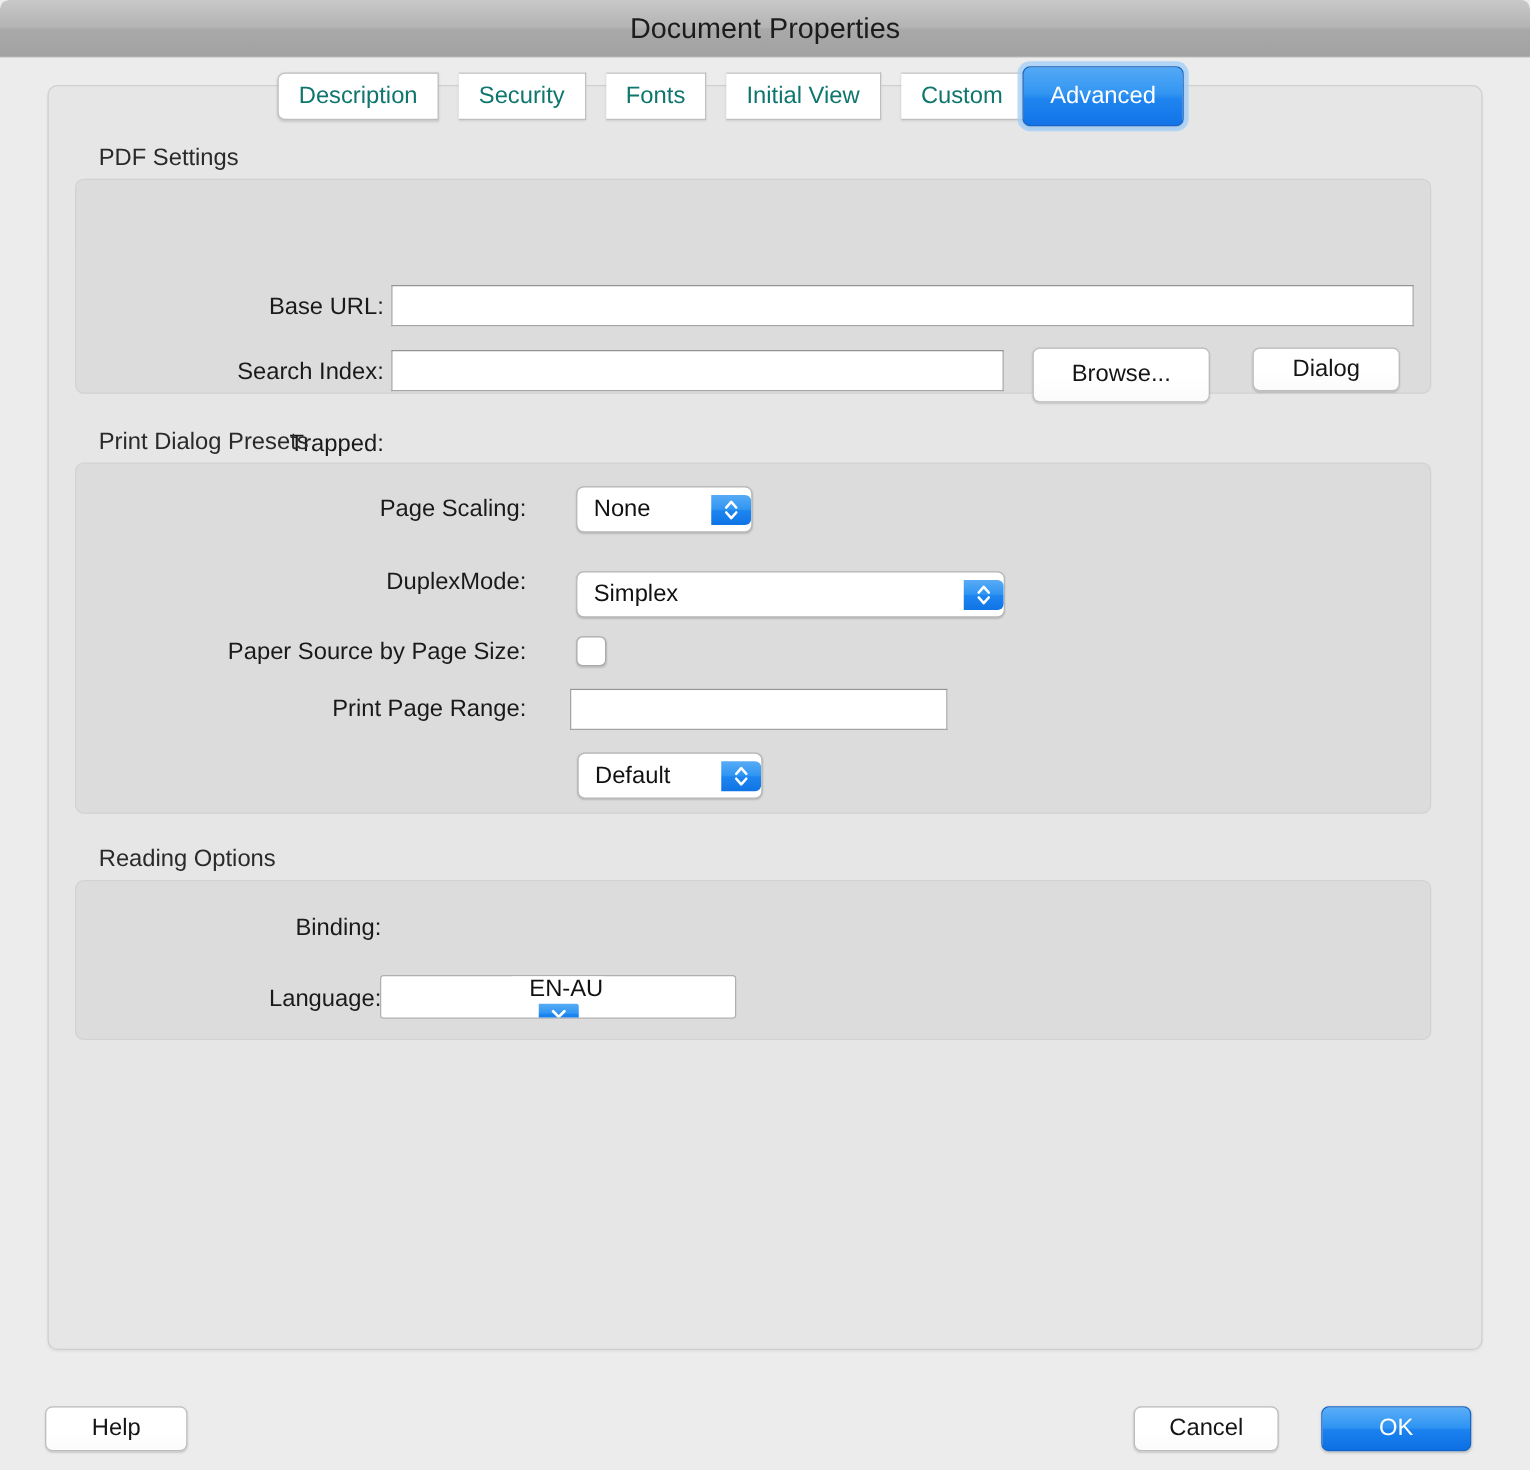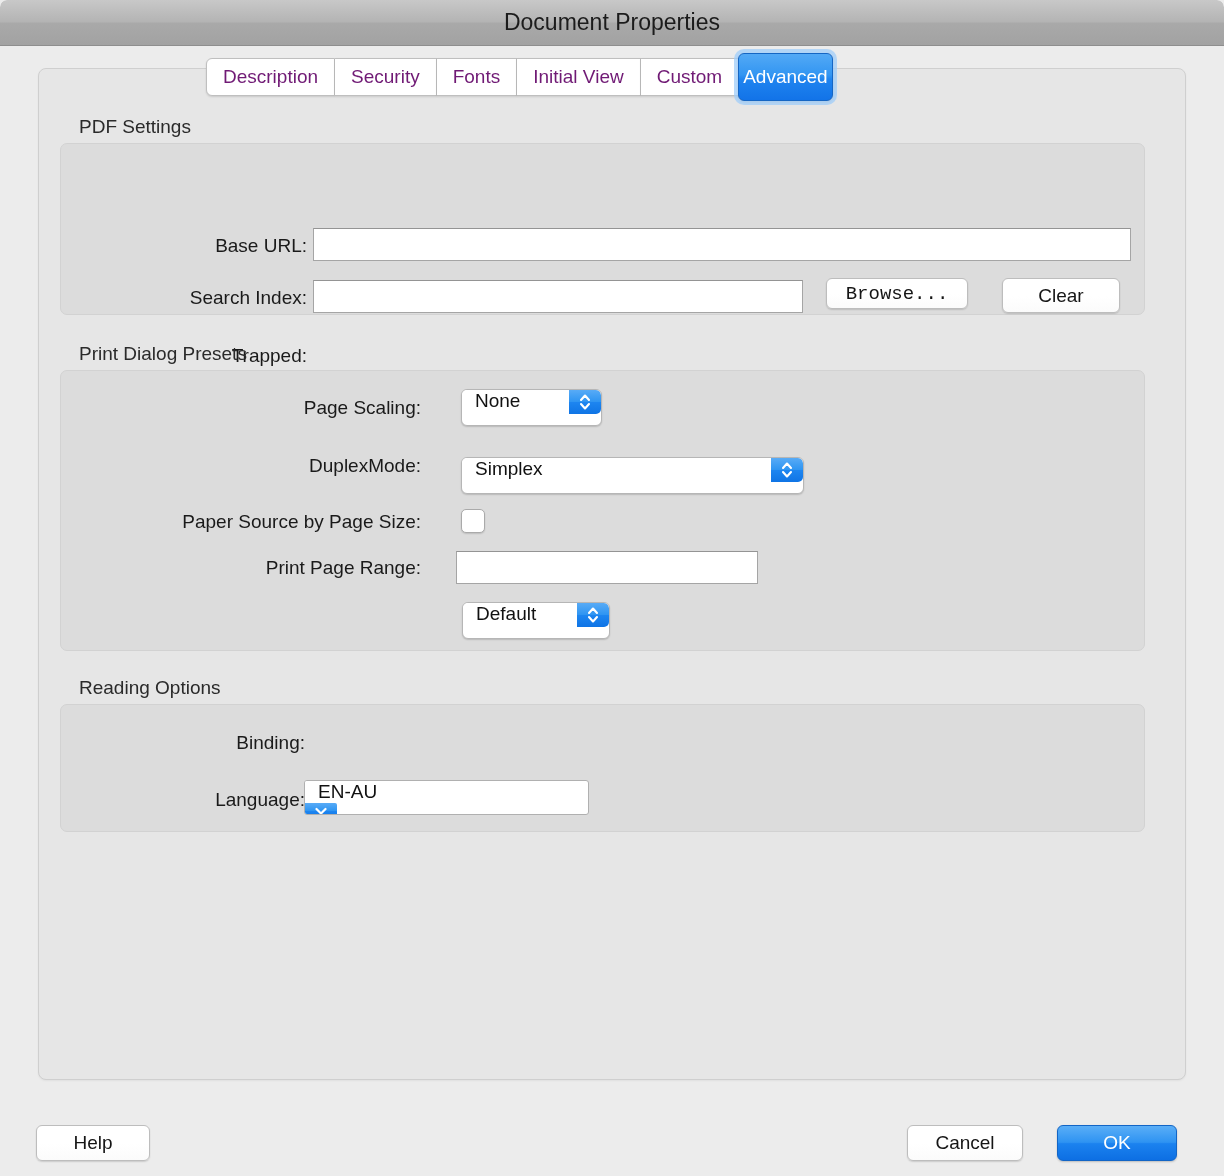--- a/index.html
+++ b/index.html
@@ -52,42 +52,43 @@
     display: flex;
     align-items: stretch;
     z-index: 20;
   }
   .tab {
     position: relative;
     background: #ffffff;
     border: 1px solid #bfbfbf;
     border-left-width: 0;
     font-size: 19px;
-    color: #701a75;
+    color: #0f766e;
     display: flex;
     align-items: center;
     justify-content: center;
     padding: 0 16px;
     height: 38px;
     box-shadow: 0 1px 2px rgba(0,0,0,0.13);
+    margin-left: 16px;
   }
   .tab:first-child {
     border-left-width: 1px;
     border-radius: 6px 0 0 6px;
   }
   .tab:last-child { border-radius: 0 6px 6px 0; }
 
   .tab.active {
     background: linear-gradient(to bottom, #53a9f5 0%, #3396f2 45%, #1f84ef 55%, #1273e8 100%);
     color: #ffffff;
     border: 1px solid #1566c4;
     border-radius: 6px;
     margin: -5px -5px -5px -1px;
     height: 48px;
-    padding: 0 4px;
+    padding: 0 21px;
     box-shadow: 0 0 0 4px rgba(160,205,250,0.75), 0 1px 3px rgba(0,0,0,0.22);
     z-index: 25;
   }
 
   
   #tabpanel {
     position: absolute;
     left: 38px; top: 68px;
     width: 1148px; height: 1012px;
     background: #e6e6e6;
@@ -150,21 +151,21 @@
     background: linear-gradient(to bottom, #5aaef7 0%, #2e93f2 48%, #1b82ef 52%, #0d6fe3 100%);
     border: 1px solid #1265c6;
     color: #ffffff;
     box-shadow: 0 1px 2px rgba(0,0,0,0.2);
   }
 
   
   .popup {
     position: absolute;
     display: flex;
-    align-items: flex-start;
+    align-items: center;
     background: #ffffff;
     border: 1px solid #b6b6b6;
     border-radius: 6px;
     box-shadow: 0 1px 1.5px rgba(0,0,0,0.16);
     overflow: hidden;
   }
   .popup .popup-value {
     flex: 1 1 auto;
     display: flex;
     align-items: center;
@@ -227,22 +228,22 @@
     <div class="group-title" style="left:40px; top:47px;">PDF Settings</div>
 
     <div class="groupbox" style="left:21px; top:74px; width:1085px; height:172px;"></div>
 
     <div class="field-label" style="left:30px; top:166px; width:238px;">Base URL:</div>
     <input class="textfield" type="text" style="left: 274px; top: 159px; width: 818px; height: 33px;" value="" placeholder="">
 
     <div class="field-label" style="left:30px; top:218px; width:238px;">Search Index:</div>
     <input class="textfield" type="text" style="left: 274px; top: 211px; width: 490px; height: 33px;" value="" placeholder="">
 
-    <button class="pushbtn" style="left:787px; top:209px; width:142px; height:31px;font-family:Liberation Mono, monospace;">Browse...</button>
-    <button class="pushbtn" style="left:963px; top:209px; width:118px; height:35px;">Clear</button>
+    <button class="pushbtn" style="left:787px; top:209px; width:142px; height:44px;">Browse...</button>
+    <button class="pushbtn" style="left:963px; top:209px; width:118px; height:35px;">Dialog</button>
 
     <div class="field-label" style="left:30px; top:276px; width:238px;">Trapped:</div>
     <div class="field-label" style="left:274px; top:276px; width:200px; text-align:left;"></div>
 
     <div class="group-title" style="left:40px; top:274px;">Print Dialog Presets</div>
 
     <div class="groupbox" style="left:21px; top:301px; width:1085px; height:281px;"></div>
 
     <div class="field-label" style="left:90px; top:328px; width:292px;">Page Scaling:</div>
     <div class="popup" style="left:422px; top:320px; width:141px; height:37px;">

